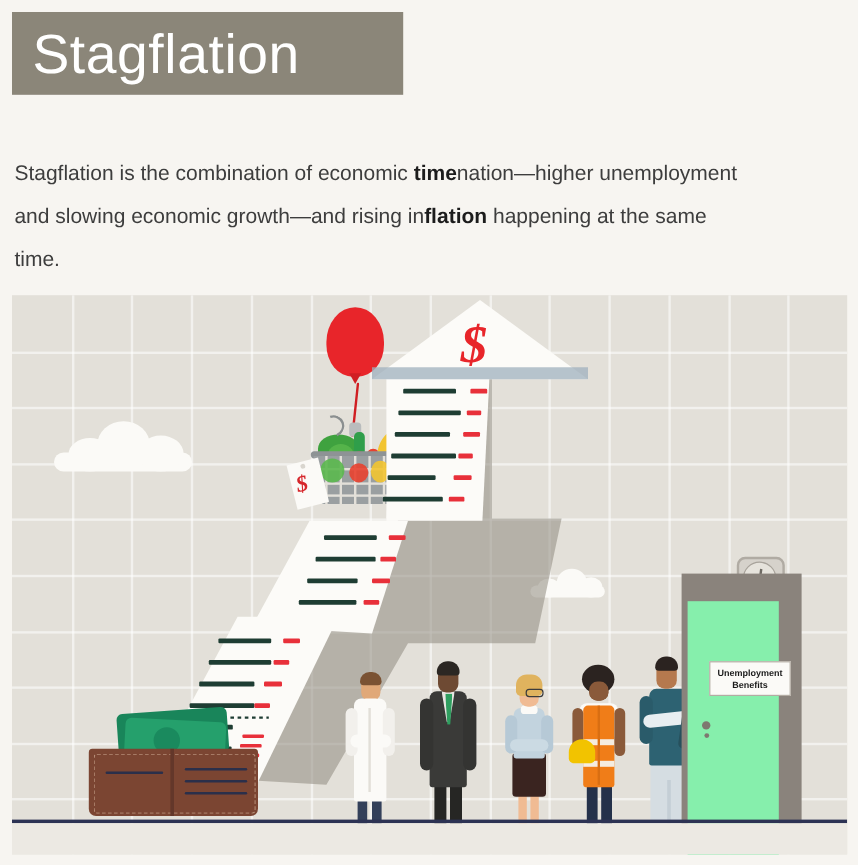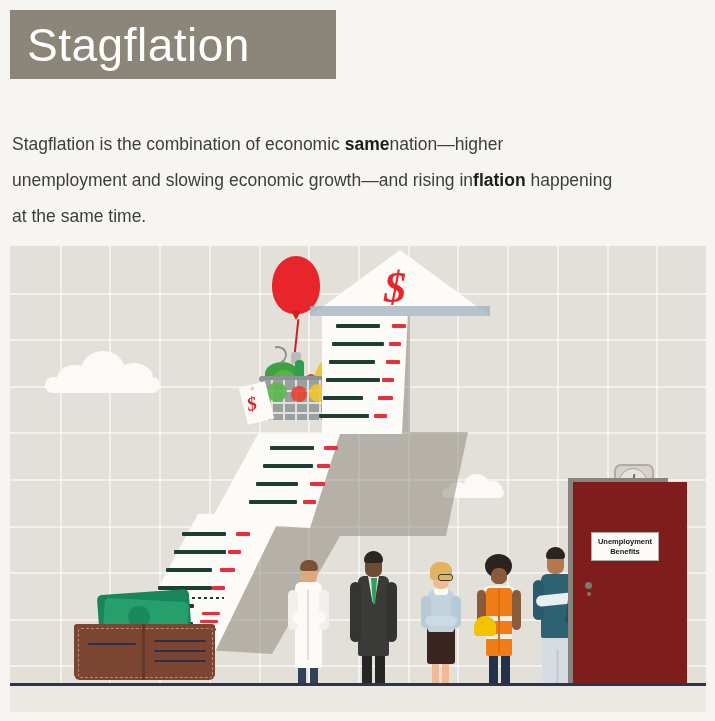--- a/index.html
+++ b/index.html
@@ -124,22 +124,22 @@
   .money{position:absolute;background:#1f9160;border-radius:4px;}
   
   .person{position:absolute;bottom:8px;}
   .shape{position:absolute;}
   
   #door-frame{
     position:absolute;left:558px;top:232px;width:100px;height:222px;
     background:#8a837c;
   }
   #door-panel{
-    position:absolute;left:5px;top:4px;width:114px;height:217px;
-    background:#7f1d1d;
+    position:absolute;left:5px;top:23px;width:76px;height:217px;
+    background:#86efac;
   }
   #door-sign{
     position:absolute;left:18px;top:50px;width:66px;height:27px;
     background:#fbfaf7;border:1px solid #b3aca3;
     display:flex;flex-direction:column;align-items:center;justify-content:center;
   }
   #door-sign span{
     color:#1a1a1a;font-size:7.5px;font-weight:700;line-height:10px;
     font-family:"Liberation Sans","DejaVu Sans",sans-serif;
   }
@@ -176,21 +176,21 @@
     position:absolute;left:0;bottom:0;width:100%;height:26px;background:#ece9e3;
   }
 </style>
 </head>
 <body>
 
 <div id="title-banner">
   <div id="title-text">Stagflation</div>
 </div>
 
-<p id="intro-paragraph">Stagflation is the combination of economic <b>same</b>nation—higher unemployment and slowing economic growth—and rising in<b>flation</b> happening at the same time.</p>
+<p id="intro-paragraph">Stagflation is the combination of economic <b>time</b>nation—higher unemployment and slowing economic growth—and rising in<b>flation</b> happening at the same time.</p>
 
 <div id="illustration">
 
   <div id="grid-layer">
       <div class="grid-h" style="top: 47px;"></div>
       <div class="grid-h" style="top: 93px;"></div>
       <div class="grid-h" style="top: 140px;"></div>
       <div class="grid-h" style="top: 186px;"></div>
       <div class="grid-h" style="top: 233px;"></div>
       <div class="grid-h" style="top: 280px;"></div>

